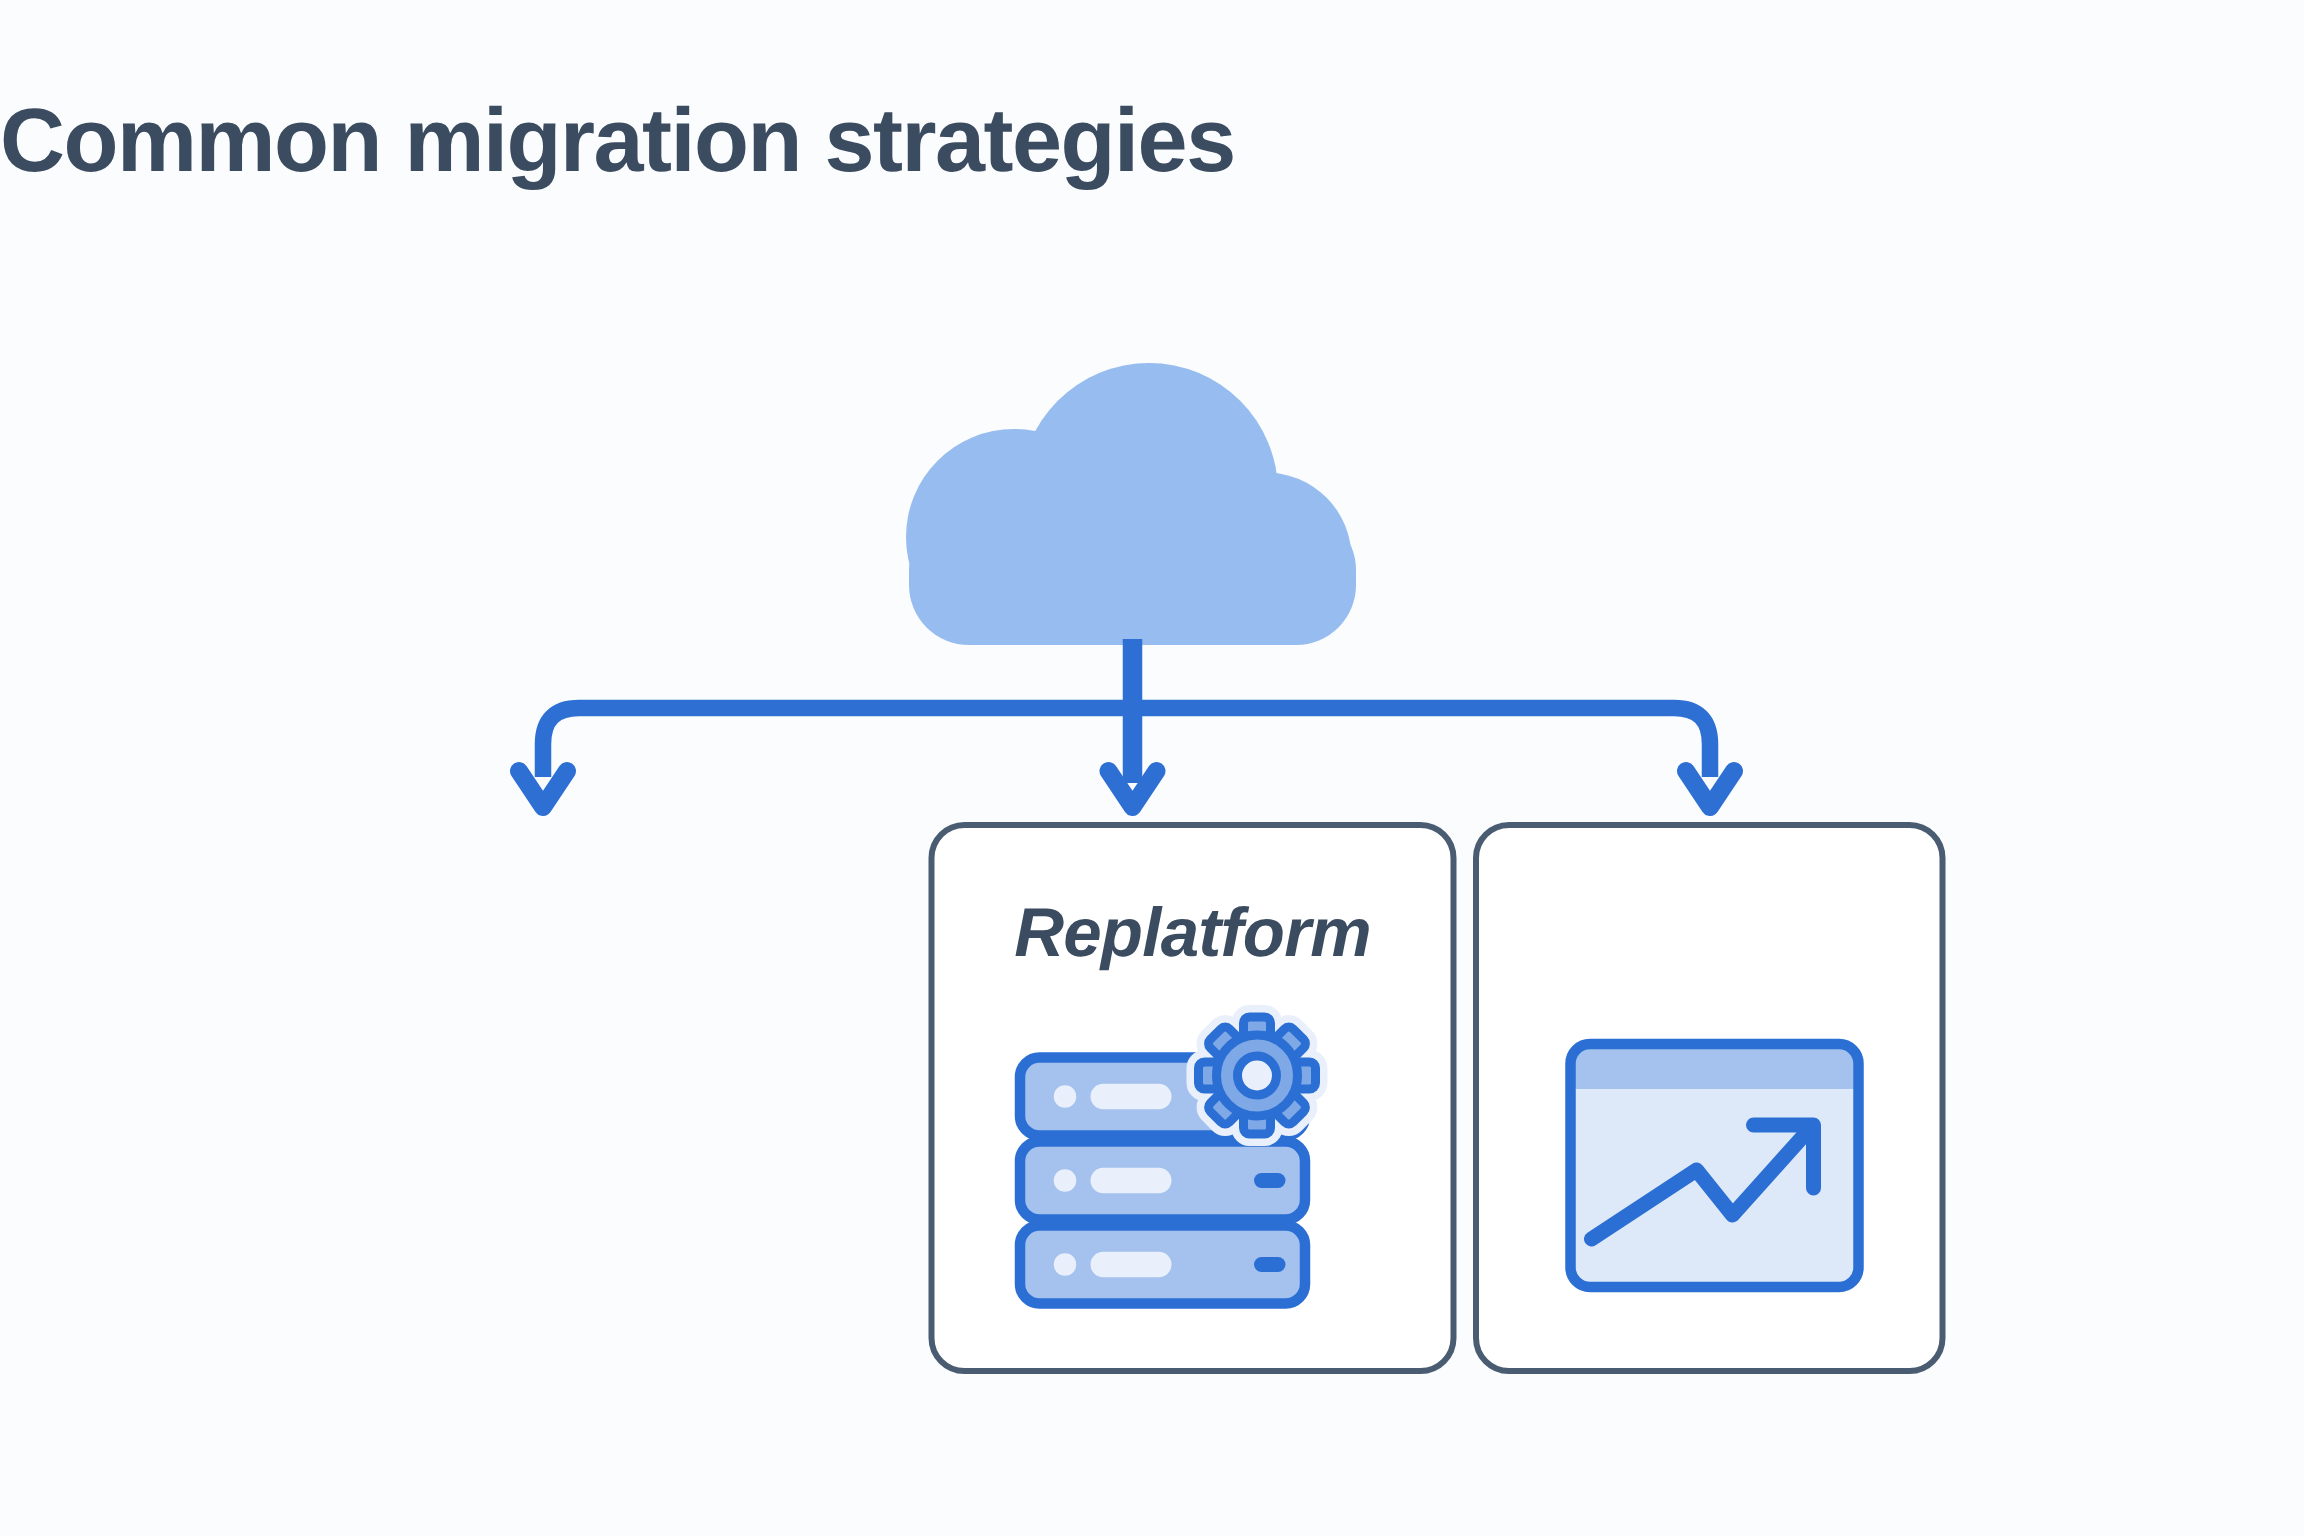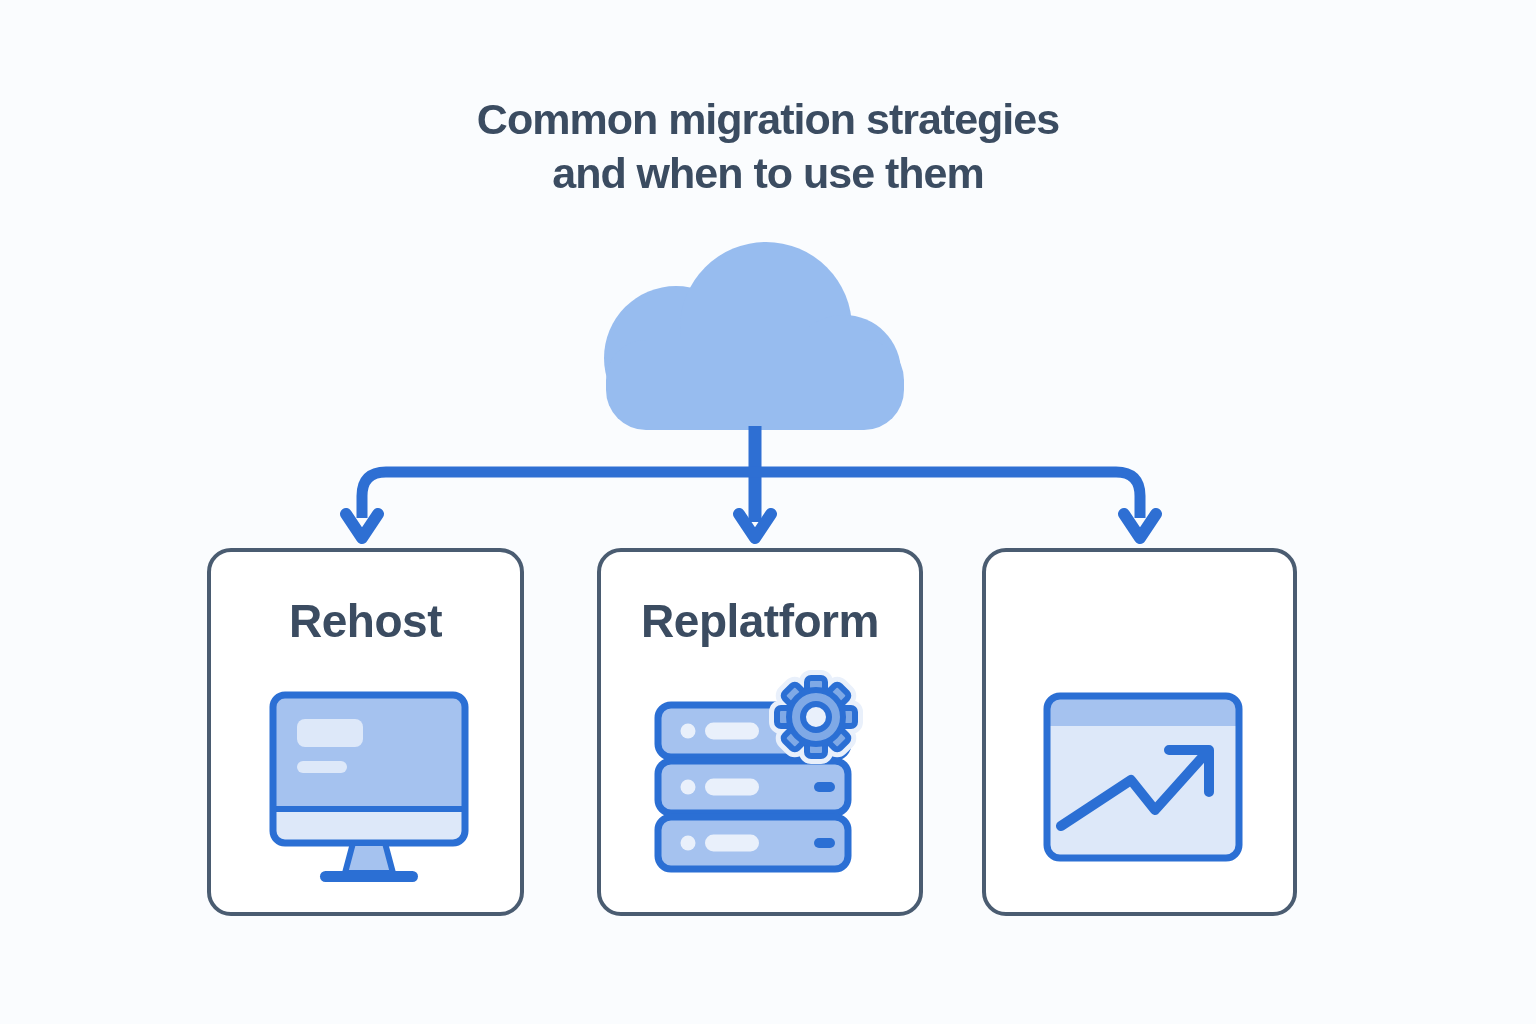--- a/index.html
+++ b/index.html
@@ -20,39 +20,37 @@
   body{
     font-family:"Liberation Sans", sans-serif;
     background:var(--background);
     position:relative;
     overflow:hidden;
   }
   .canvas{position:absolute;inset:0;width:1536px;height:1024px;}
   .title{
     position:absolute;
     top:56px;left:0;width:1536px;
-    text-align:center;
     color:var(--title-text);
     font-weight:700;
-    font-size:43px;
+    font-size:60px;
     line-height:1.26;
     letter-spacing:-1px;
-    margin-top:36px;
   }
   .diagram-svg{position:absolute;top:0;left:0;width:1536px;height:1024px;}
   .card{
     position:absolute;
     top:548px;
     width:317px;height:368px;
     background:var(--card-background);
     border:4px solid var(--card-border);
     border-radius:24px;
   }
   .card-rehost{left:207px;}
-  .card-replatform{left:597px;width:326px;}
+  .card-replatform{left:619px;width:352px;font-style:italic;}
   .card-refactor{left:982px;width:315px;}
   .card-label{
     display:block;
     text-align:center;
     margin-top:42px;
     color:var(--title-text);
     font-weight:700;
     font-size:46px;
     letter-spacing:-0.5px;
   }
@@ -61,21 +59,20 @@
   .icon-server{left:50px;top:115px;}
   .icon-window{left:57px;top:140px;}
 </style>
 </head>
 <body>
 
 <div class="canvas">
 
   <h1 class="title">
     <span>Common migration strategies</span><br>
-    <span>and when to use them</span>
   </h1>
 
   <svg class="diagram-svg" viewBox="0 0 1536 1024" xmlns="http://www.w3.org/2000/svg">
 
     <g style="fill:var(--cloud-fill)">
       <circle cx="676" cy="358" r="72"></circle>
       <circle cx="766" cy="328" r="86"></circle>
       <circle cx="844" cy="372" r="57"></circle>
       <rect x="606" y="340" width="298" height="90" rx="40"></rect>
     </g>
@@ -87,39 +84,20 @@
       <path d="M 362 518 V 496 Q 362 472 386 472 H 1116 Q 1140 472 1140 496 V 518"></path>
 
       <g stroke-width="12" stroke-linecap="round" stroke-linejoin="round">
         <path d="M 346 514 L 362 538 L 378 514"></path>
         <path d="M 739 514 L 755 538 L 771 514"></path>
         <path d="M 1124 514 L 1140 538 L 1156 514"></path>
       </g>
     </g>
   </svg>
 
-  <div class="card card-rehost">
-    <span class="card-label">Rehost</span>
-    <svg class="card-icon icon-monitor" width="202" height="196" viewBox="0 0 202 196" xmlns="http://www.w3.org/2000/svg">
-
-      <rect x="5" y="5" width="192" height="148" rx="12" style="fill:var(--icon-fill-light)"></rect>
-
-      <path d="M5 17 Q5 5 17 5 H185 Q197 5 197 17 V119 H5 Z" style="fill:var(--icon-fill-medium)"></path>
-
-      <rect x="29" y="29" width="66" height="28" rx="8" style="fill:var(--icon-fill-light)"></rect>
-      <rect x="29" y="71" width="50" height="12" rx="6" style="fill:var(--icon-fill-light)"></rect>
-
-      <path d="M5 119 H197" style="stroke:var(--icon-stroke)" stroke-width="6"></path>
-      <rect x="5" y="5" width="192" height="148" rx="12" fill="none" style="stroke:var(--icon-stroke)" stroke-width="7"></rect>
-
-      <path d="M85 153 H117 L125 183 H77 Z" style="fill:var(--icon-fill-medium);stroke:var(--icon-stroke)" stroke-width="6" stroke-linejoin="round"></path>
-
-      <rect x="52" y="181" width="98" height="11" rx="5.5" style="fill:var(--icon-stroke)"></rect>
-    </svg>
-  </div>
 
   <div class="card card-replatform">
     <span class="card-label">Replatform</span>
     <svg class="card-icon icon-server" width="230" height="212" viewBox="0 0 230 212" xmlns="http://www.w3.org/2000/svg">
 
       <g style="fill:var(--icon-fill-medium);stroke:var(--icon-stroke)" stroke-width="7">
         <rect x="7" y="38" width="190" height="52" rx="13"></rect>
         <rect x="7" y="94" width="190" height="52" rx="13"></rect>
         <rect x="7" y="150" width="190" height="52" rx="13"></rect>
       </g>

